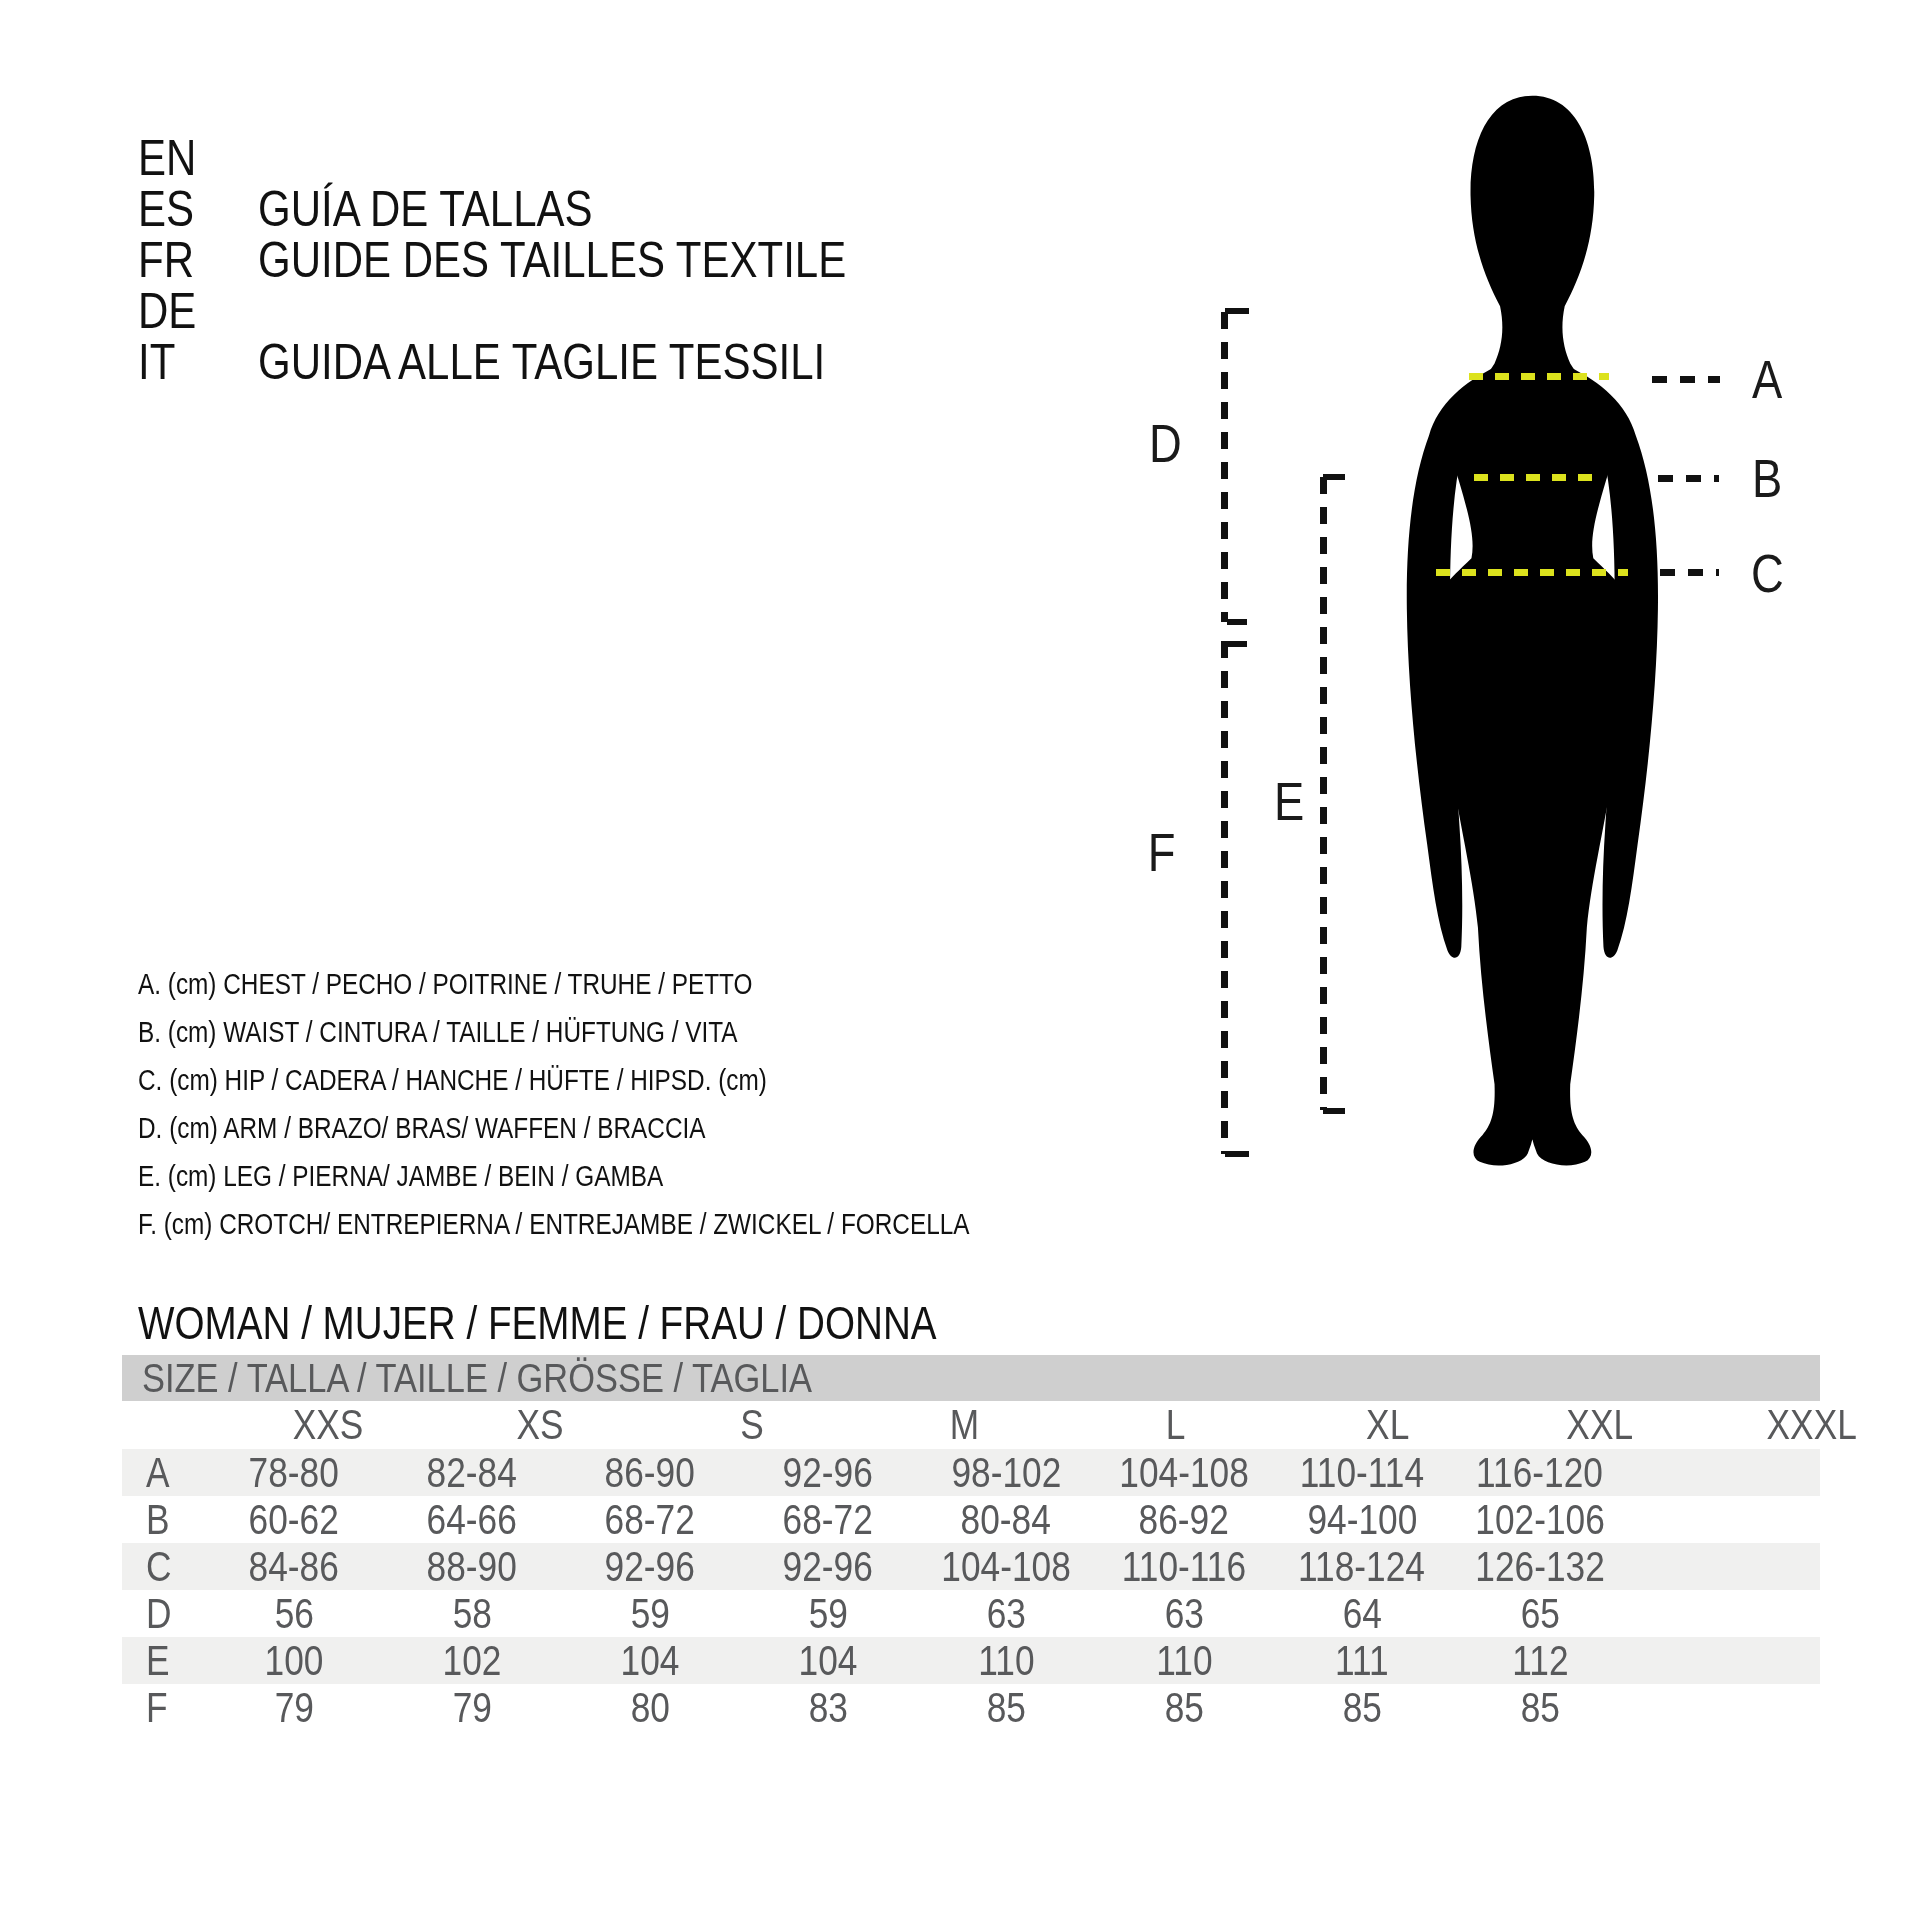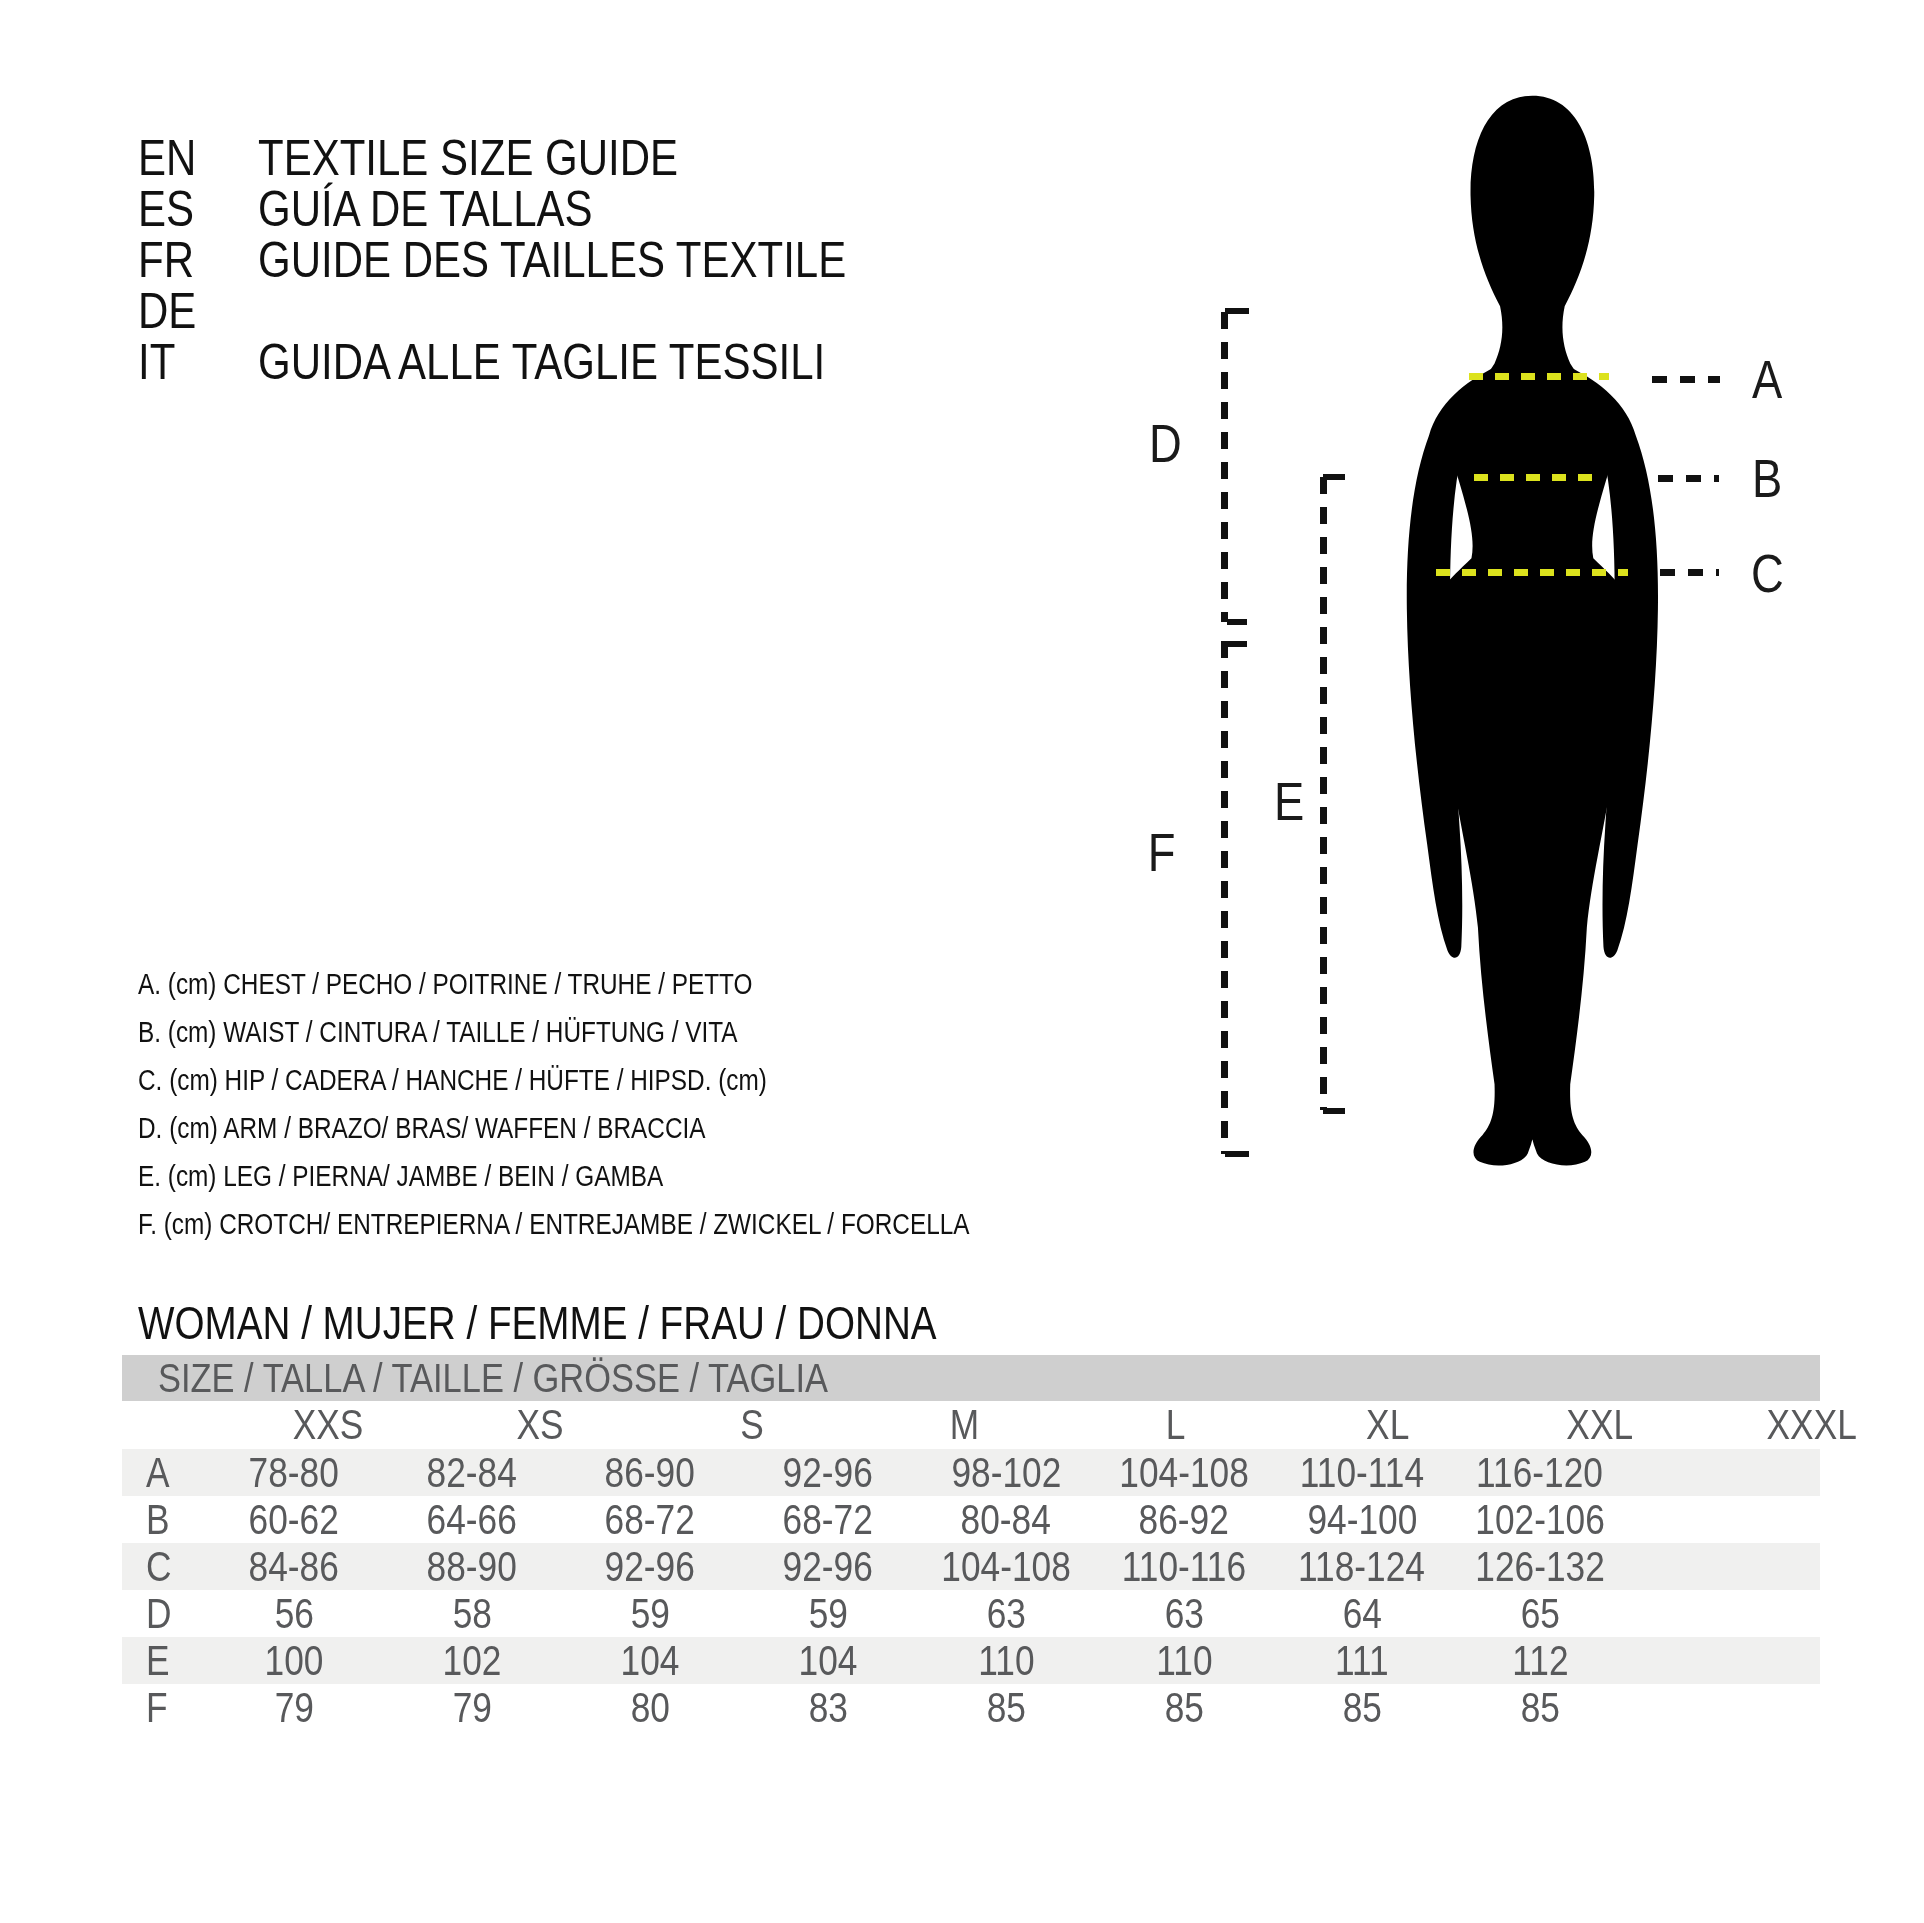--- a/index.html
+++ b/index.html
@@ -23,36 +23,35 @@
   
   .fig-el{position:absolute;}
   .dash-h{height:6.5px;background:repeating-linear-gradient(90deg,#111 0 14.8px,transparent 14.8px 28px);}
   .dash-h-y{height:6.5px;background:repeating-linear-gradient(90deg,var(--yellow,#dce21d) 0 14px,transparent 14px 26px);}
   .dash-v{width:6.5px;background:repeating-linear-gradient(180deg,#111 0 16.6px,transparent 16.6px 30px);}
   .tick{height:5.5px;background:#111;}
   .callout{position:absolute;width:74px;height:55px;display:flex;align-items:center;justify-content:center;font-size:54px;color:#1a1a1a;}
 
   
   .size-table{position:absolute;left:122px;top:1355px;width:1698px;}
-  .band{height:46px;display:flex;align-items:center;padding-left:36px;box-sizing:border-box;font-size:41px;color:#58595b;}
+  .band{height:46px;display:flex;align-items:center;padding-left:20px;box-sizing:border-box;font-size:41px;color:#58595b;}
   .trow{display:grid;grid-template-columns:83px repeat(8,178px) 1fr;align-items:center;}
   .thead-row{height:48px;gap:34px;}
   .body-row{height:47px;}
   .cell{font-size:42px;color:#58595b;text-align:center;}
   .rowlabel{text-align:left;padding-left:24px;box-sizing:border-box;}
 </style>
 </head>
 <body>
 
 <div class="canvas">
 
   <div class="lang-block">
     <div class="lang-row">
       <span class="lang-code"><span class="cond">EN</span></span>
-      <span><span class="cond">TEXTILE SIZE GUIDE</span></span>
     </div>
     <div class="lang-row">
       <span class="lang-code"><span class="cond">ES</span></span>
       <span><span class="cond">GUÍA DE TALLAS</span></span>
     </div>
     <div class="lang-row">
       <span class="lang-code"><span class="cond">FR</span></span>
       <span><span class="cond">GUIDE DES TAILLES TEXTILE</span></span>
     </div>
     <div class="lang-row">

